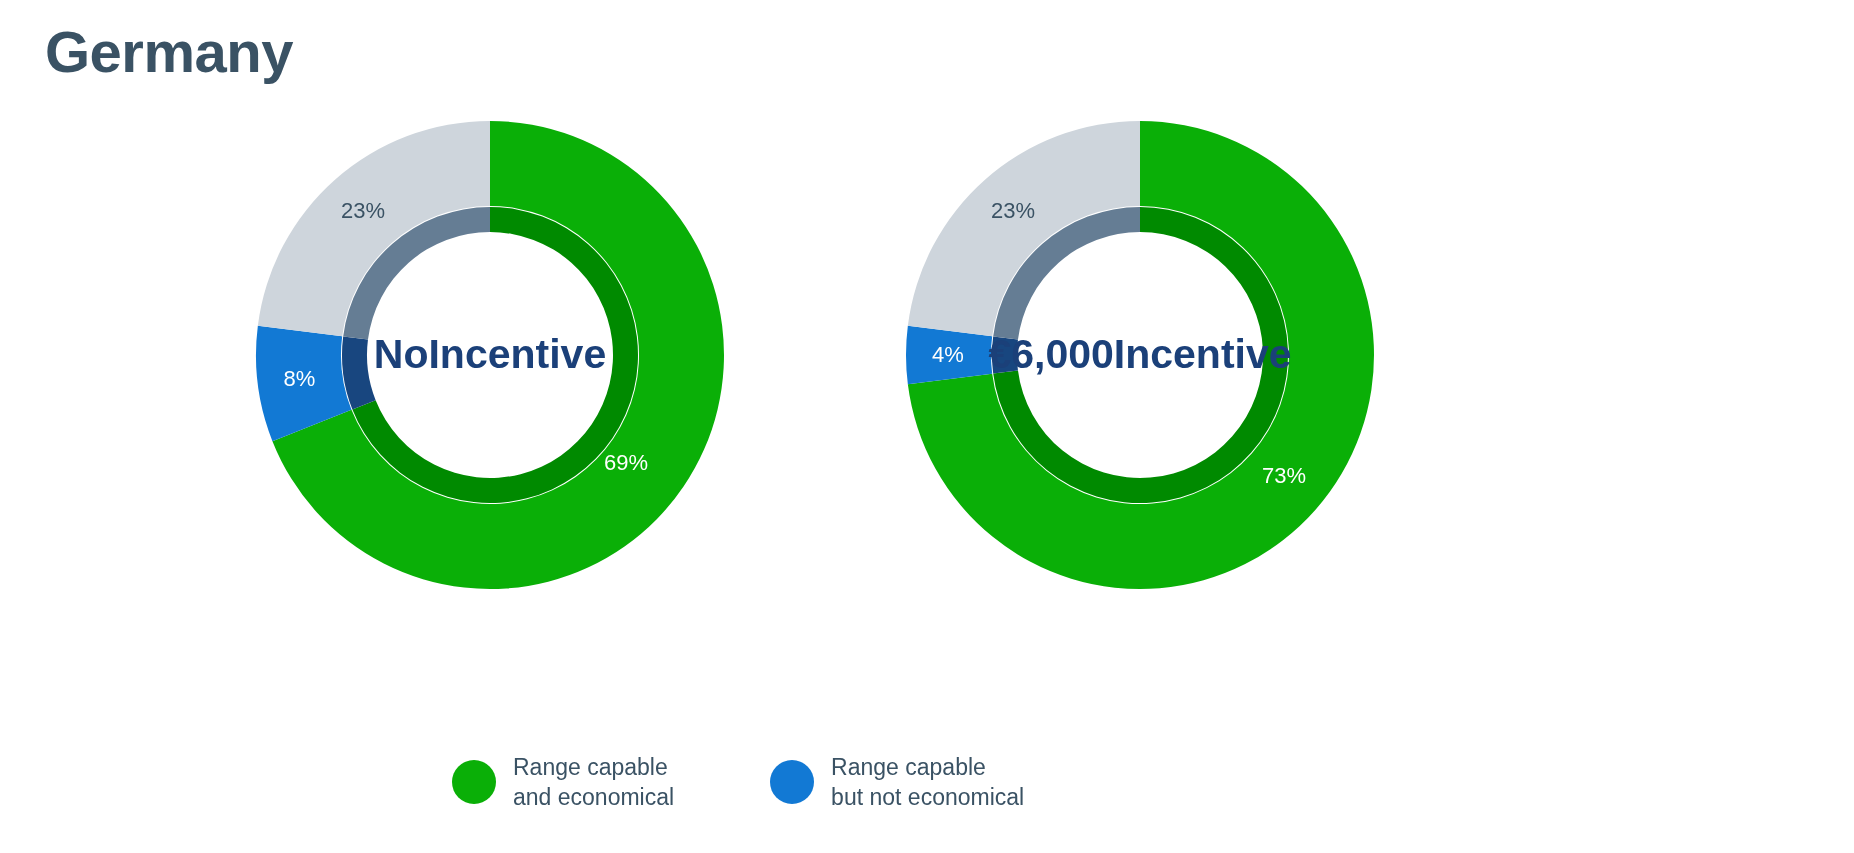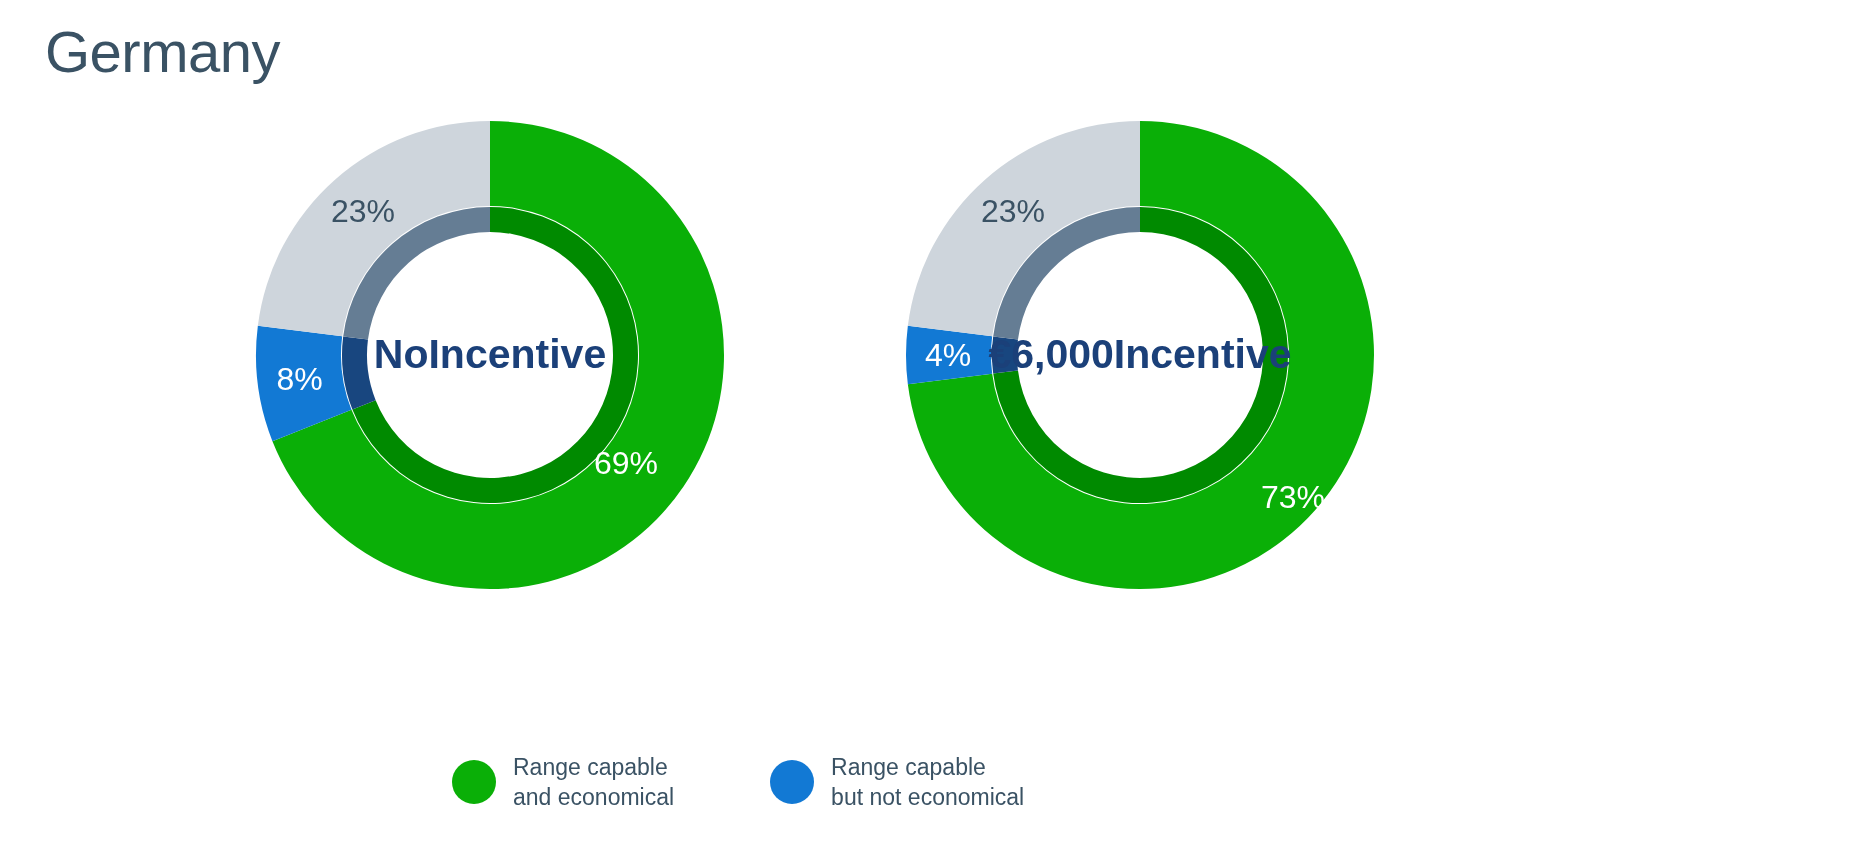--- a/index.html
+++ b/index.html
@@ -7,21 +7,21 @@
     width:1854px;height:853px;
     background:#ffffff;
     font-family:"Liberation Sans","DejaVu Sans",sans-serif;
     overflow:hidden;
     position:relative;
   }
   #page-title{
     position:absolute;
     left:45px; top:22px;
     font-size:58px;
-    font-weight:normal;
+    font-weight:bold;
     color:#3a5264;
     letter-spacing:-0.5px;
     line-height:1.05;
   }
   .chart-area{
     position:absolute;
     top:100px;
     width:510px;
     height:510px;
   }
@@ -44,21 +44,21 @@
     font-size:41px;
     font-weight:bold;
     color:#1b4079;
     line-height:1.12;
     text-align:center;
     white-space:nowrap;
   }
 
   .slice-label{
     position:absolute;
-    font-size:32px;
+    font-size:22px;
     font-weight:normal;
     transform:translate(-50%,-50%);
     white-space:nowrap;
   }
   .slice-label.on-dark{ color:#ffffff; }
   .slice-label.on-light{ color:#3a5264; }
 
   #legend{
     position:absolute;
     left:0; top:752px;
@@ -115,21 +115,21 @@
       <path d="M 255 107 A 148 148 0 1 1 108.1670242054573 273.54931856751705 L 132.96989173831923 270.41598772840945 A 123 123 0 1 0 255 132 Z" fill="#008a00"></path>
       <path d="M 22.845159892412198 284.32797665404723 A 234 234 0 0 1 22.84515989241217 225.6720233459529 L 107.17490950414279 236.32534819891873 A 149 149 0 0 0 107.17490950414282 273.6746518010814 Z" fill="#1279d4"></path>
       <path d="M 108.1670242054573 273.54931856751705 A 148 148 0 0 1 108.16702420545727 236.45068143248304 L 132.96989173831923 239.58401227159064 A 123 123 0 0 0 132.96989173831923 270.41598772840945 Z" fill="#18467f"></path>
       <path d="M 22.84515989241217 225.6720233459529 A 234 234 0 0 1 254.99999999999994 21 L 254.99999999999997 106 A 149 149 0 0 0 107.17490950414279 236.32534819891873 Z" fill="#ced5dc"></path>
       <path d="M 108.16702420545727 236.45068143248304 A 148 148 0 0 1 254.99999999999997 107 L 254.99999999999997 132 A 123 123 0 0 0 132.96989173831923 239.58401227159064 Z" fill="#657d94"></path>
     </svg>
   <div class="center-label">
     <div class="line">€6,000</div>
     <div class="line">Incentive</div>
   </div>
-<div class="slice-label on-dark" style="left: 399.021px; top: 397px; color: rgb(255, 255, 255); margin-left: 9px;">73%</div>
+<div class="slice-label on-dark" style="left: 399.021px; top: 376px; color: rgb(255, 255, 255);">73%</div>
     <div class="slice-label on-dark" style="left: 63px; top: 255px; color: rgb(255, 255, 255);">4%</div>
     <div class="slice-label on-light" style="left: 128.028px; top: 110.979px; color: rgb(58, 82, 100);">23%</div>
   </div>
 
 <div id="legend">
     <div class="legend-item">
       <div class="legend-swatch" style="background: rgb(10, 175, 7);"></div>
       <div class="legend-text">Range capable
 and economical</div>
     </div>

